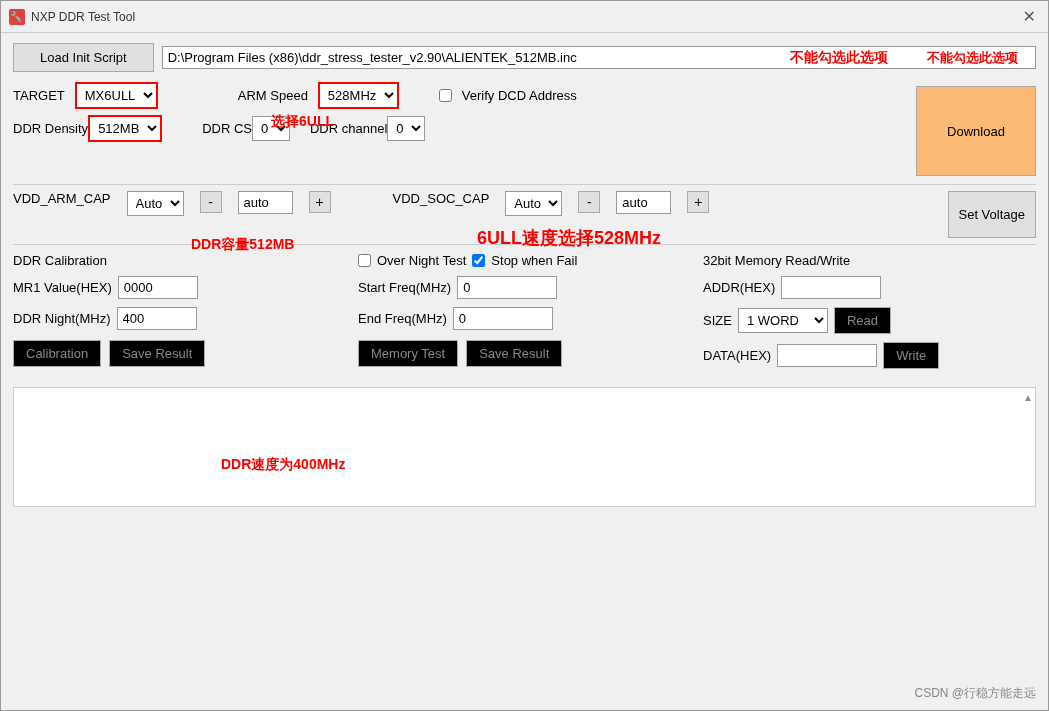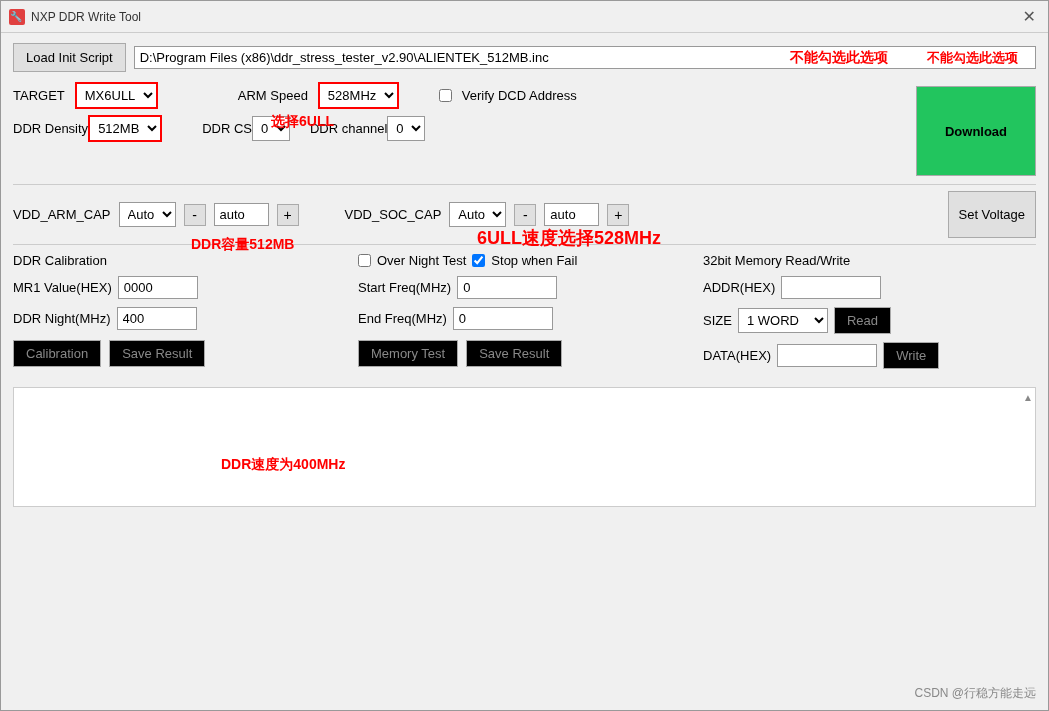--- a/index.html
+++ b/index.html
@@ -20,21 +20,21 @@
     .title-text { font-size: 12px; color: #333; }
     .close-btn { font-size: 16px; cursor: pointer; color: #555; background: none; border: none; padding: 0 4px; }
 
     .main-content { padding: 10px 12px; }
 
     
     .row1 { display: flex; align-items: center; gap: 8px; margin-bottom: 10px; }
     .load-script-btn {
       background: #e0e0e0;
       border: 1px solid #aaa;
-      padding: 6px 12px;
+      padding: 6px 26px;
       cursor: pointer;
       font-size: 13px;
       white-space: nowrap;
     }
     .script-path-input {
       flex: 1;
       border: 1px solid #999;
       padding: 4px 6px;
       font-size: 12px;
       background: white;
@@ -56,33 +56,32 @@
     .select-highlight { border: 2px solid red; }
     input[type="text"] {
       border: 1px solid #999;
       background: white;
       padding: 3px 5px;
       font-size: 13px;
     }
     input[type="checkbox"] { cursor: pointer; }
 
     .download-btn {
-      background: #22c55e;
+      background: #fdba74;
       border: 1px solid #aaa;
       padding: 30px 20px;
       cursor: pointer;
       font-size: 13px;
       width: 120px;
       height: 90px;
       margin-top: 4px;
-      font-weight: bold;
-    }
-
-    
-    .row3 { display: flex; align-items: center; gap: 8px; margin: 8px 0; padding: 6px 0; border-top: 1px solid #ccc; border-bottom: 1px solid #ccc; }
+    }
+
+    
+    .row3 { display: flex; align-items: flex-start; gap: 16px; margin: 8px 0; padding: 6px 0; border-top: 1px solid #ccc; border-bottom: 1px solid #ccc; }
     .vdd-label { font-size: 13px; }
     .plus-minus-btn {
       background: #e0e0e0;
       border: 1px solid #aaa;
       width: 22px; height: 22px;
       cursor: pointer;
       font-size: 14px;
       display: flex; align-items: center; justify-content: center;
     }
     .vdd-value-input { width: 55px; }
@@ -157,21 +156,21 @@
     }
   </style>
 </head>
 <body>
 
 <div class="window">
 
   <div class="title-bar">
     <div class="title-bar-left">
       <div class="title-icon">🔧</div>
-      <span class="title-text">NXP DDR Write Tool</span>
+      <span class="title-text">NXP DDR Test Tool</span>
     </div>
     <button class="close-btn">✕</button>
   </div>
 
   <div class="main-content">
 
     <div class="row1">
       <button class="load-script-btn">Load Init Script</button>
       <input type="text" class="script-path-input" value="D:\Program Files (x86)\ddr_stress_tester_v2.90\ALIENTEK_512MB.inc" style="">
     </div>

